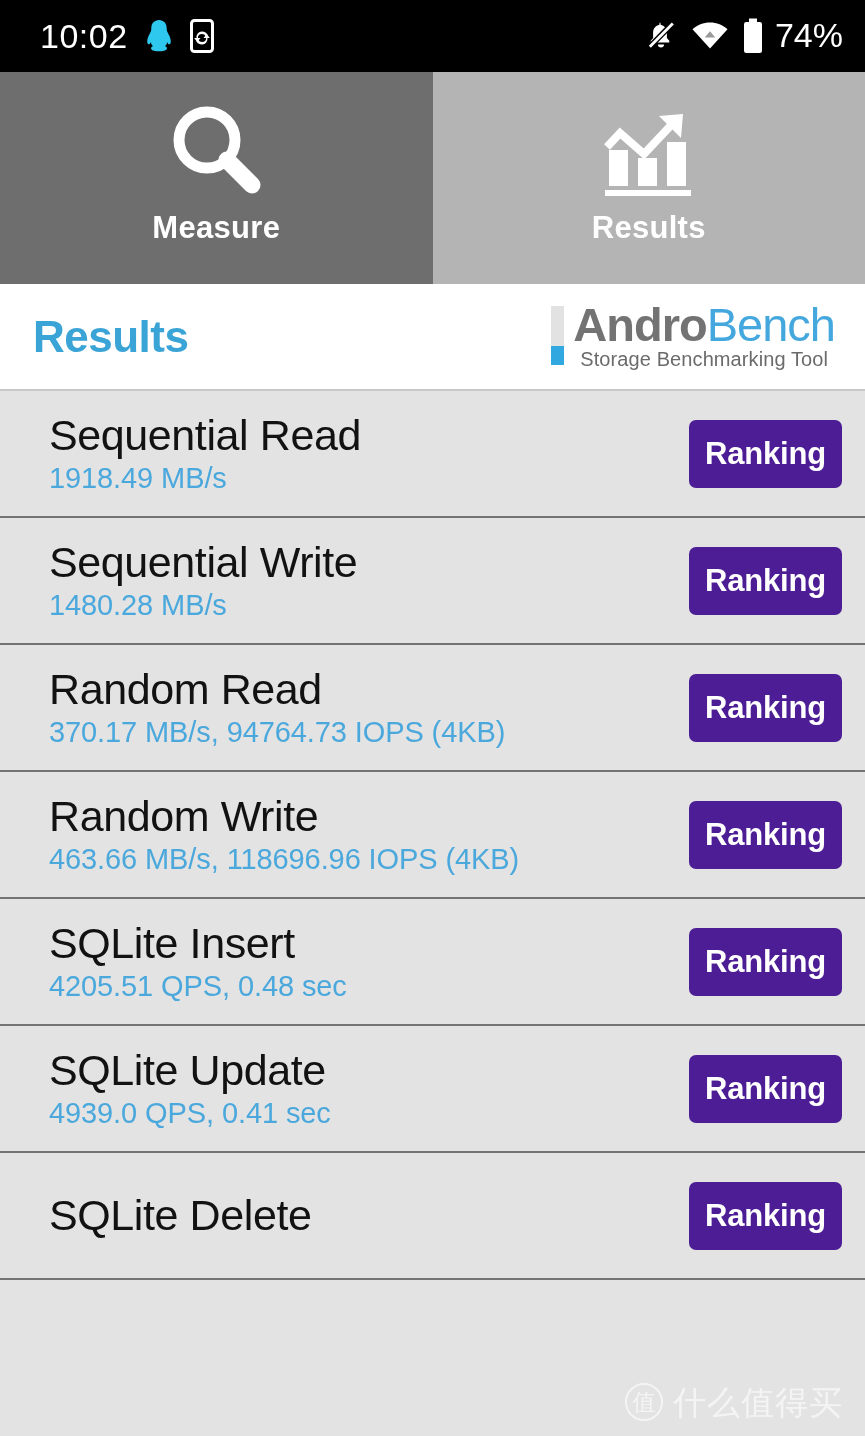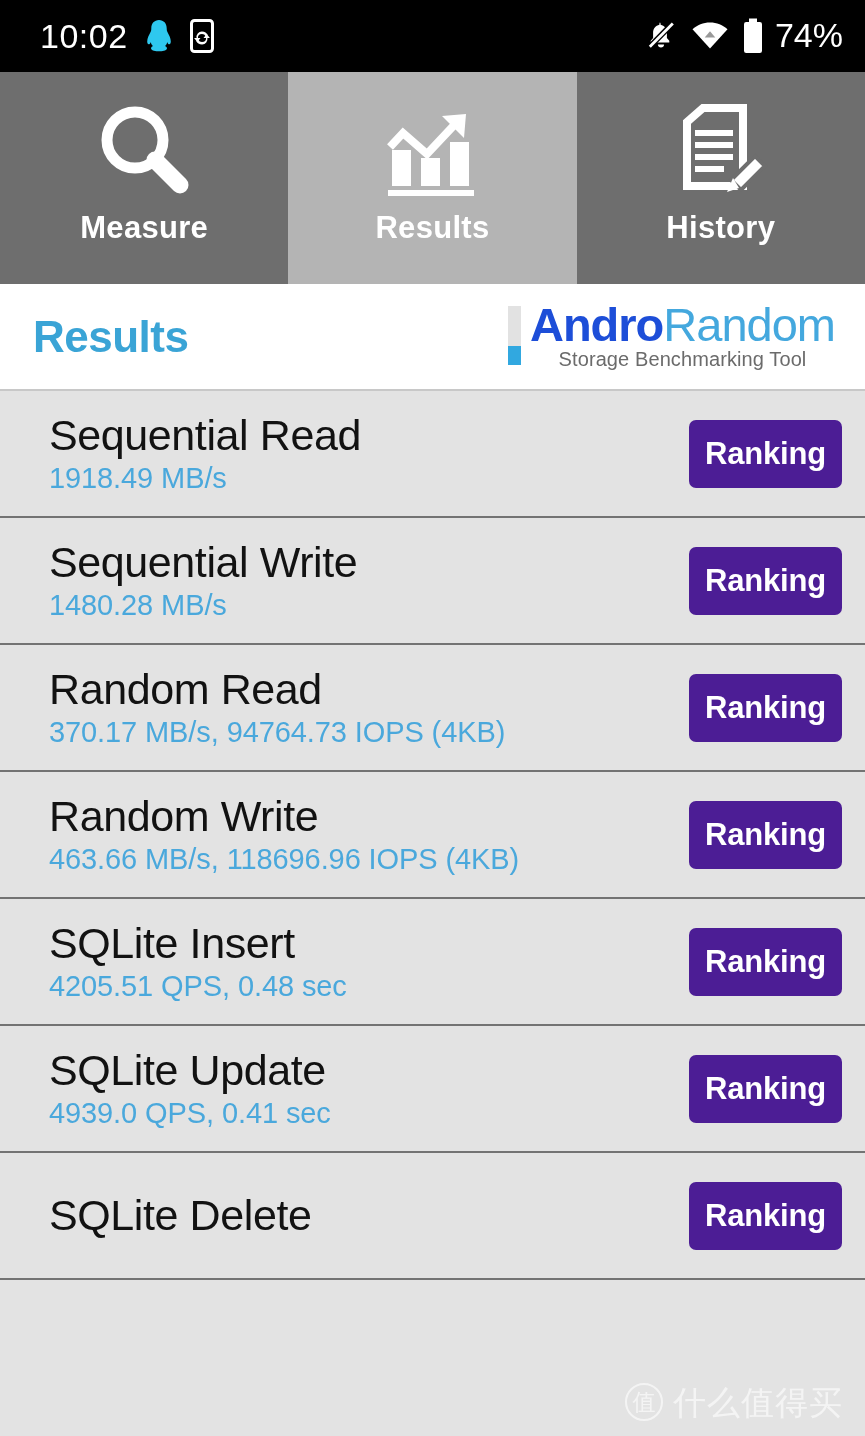--- a/index.html
+++ b/index.html
@@ -130,21 +130,21 @@
   }
   .brand-bar-top { flex: 2.1 1 0; background: #e2e2e2; }
   .brand-bar-bot { flex: 1 1 0; background: #31a8e0; }
   .brand-text { display: flex; flex-direction: column; justify-content: center; }
   .brand-name {
     font-size: 47px;
     line-height: 0.98;
     letter-spacing: -1px;
     white-space: nowrap;
   }
-  .brand-andro { color: #1d4ed8; font-weight: bold; }
+  .brand-andro { color: #737373; font-weight: bold; }
   .brand-bench { color: #44a8de; font-weight: normal; }
   .brand-sub {
     color: #6b6b6b;
     font-size: 20px;
     text-align: center;
     margin-top: 0;
     letter-spacing: 0.1px;
     white-space: nowrap;
   }
 
@@ -305,44 +305,33 @@
           <rect x="41" y="58" width="19" height="28" fill="#ffffff"></rect>
           <rect x="70" y="42" width="19" height="44" fill="#ffffff"></rect>
           <rect x="8" y="90" width="86" height="6" fill="#ffffff"></rect>
           <path d="M10 47 L23 33 L47 54 L78 21" fill="none" stroke="#ffffff" stroke-width="8"></path>
           <path d="M62 16 L86 14 L84 38 Z" fill="#ffffff"></path>
         </svg>
       </span>
       <span class="tab-label">Results</span>
     </div>
 
-    <div class="tab">
-      <span class="tab-icon">
-        <svg width="104" height="104" viewBox="0 0 104 104">
-          <path d="M18 22 L34 8 L74 8 L74 86 L18 86 Z" fill="none" stroke="#ffffff" stroke-width="8"></path>
-          <path d="M26 33 L64 33 M26 45 L64 45 M26 57 L64 57 M26 69 L55 69" stroke="#ffffff" stroke-width="6"></path>
-          <path d="M62 80 L86 56 L96 66 L72 90 Z" fill="#ffffff" stroke="#6e6e6e" stroke-width="4"></path>
-          <path d="M58 92 L64 78 L70 88 Z" fill="#ffffff"></path>
-        </svg>
-      </span>
-      <span class="tab-label">History</span>
-    </div>
 
   </div>
 
   <div class="header">
     <span class="page-title">Results</span>
     <div class="brand">
       <div class="brand-bar">
         <div class="brand-bar-top"></div>
         <div class="brand-bar-bot"></div>
       </div>
       <div class="brand-text">
         <div class="brand-name">
-          <span class="brand-andro">Andro</span><span class="brand-bench">Random</span>
+          <span class="brand-andro">Andro</span><span class="brand-bench">Bench</span>
         </div>
         <div class="brand-sub">Storage Benchmarking Tool</div>
       </div>
     </div>
   </div>
 
   <div class="list">
 
     <div class="row">
       <div class="row-texts">

